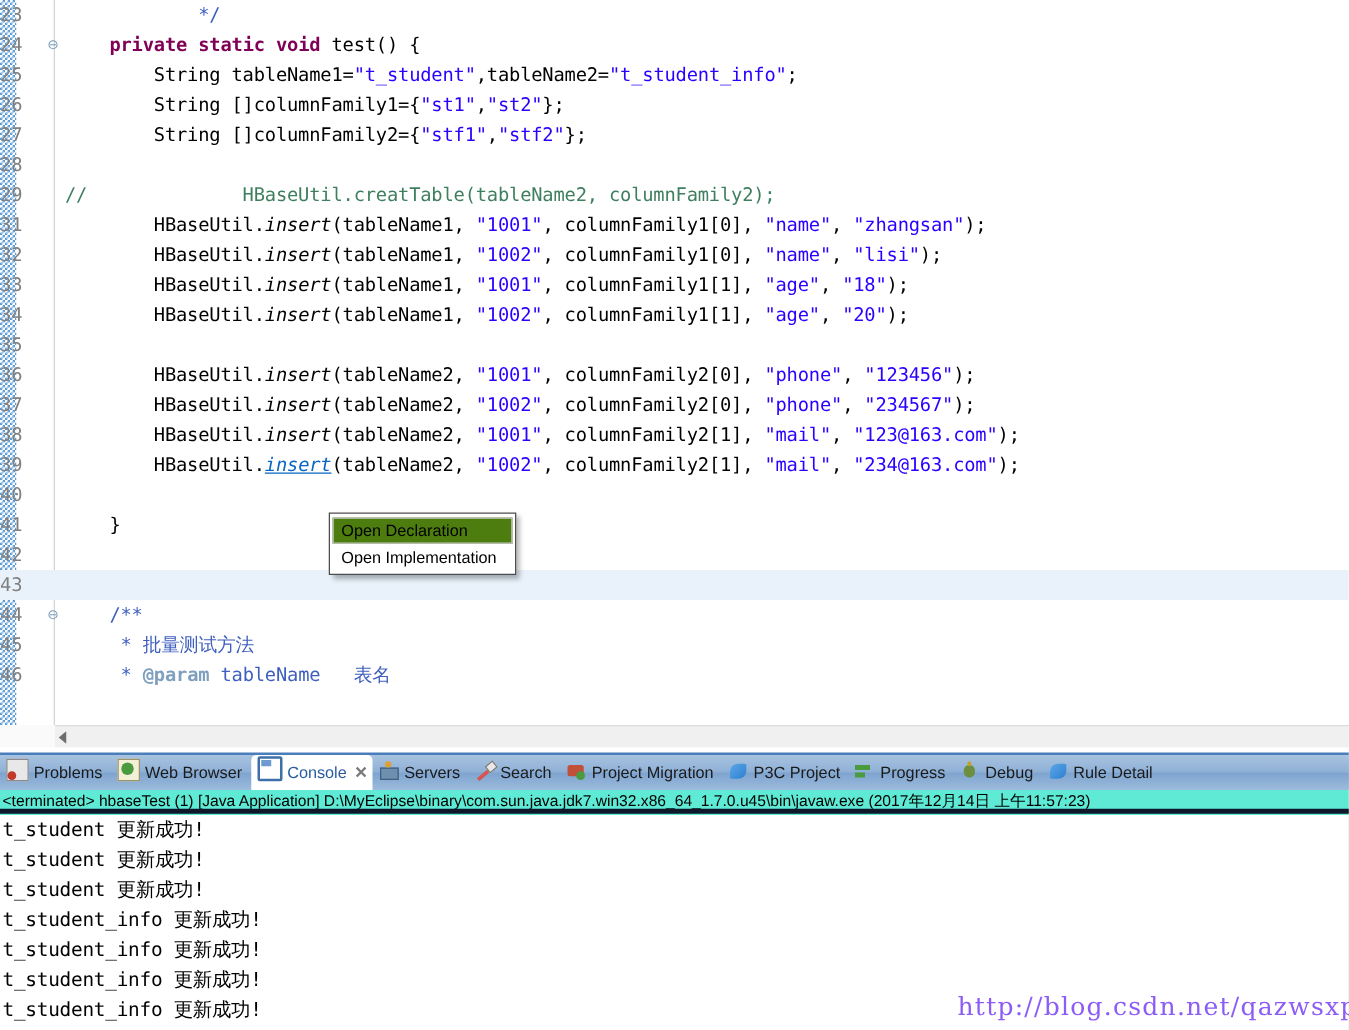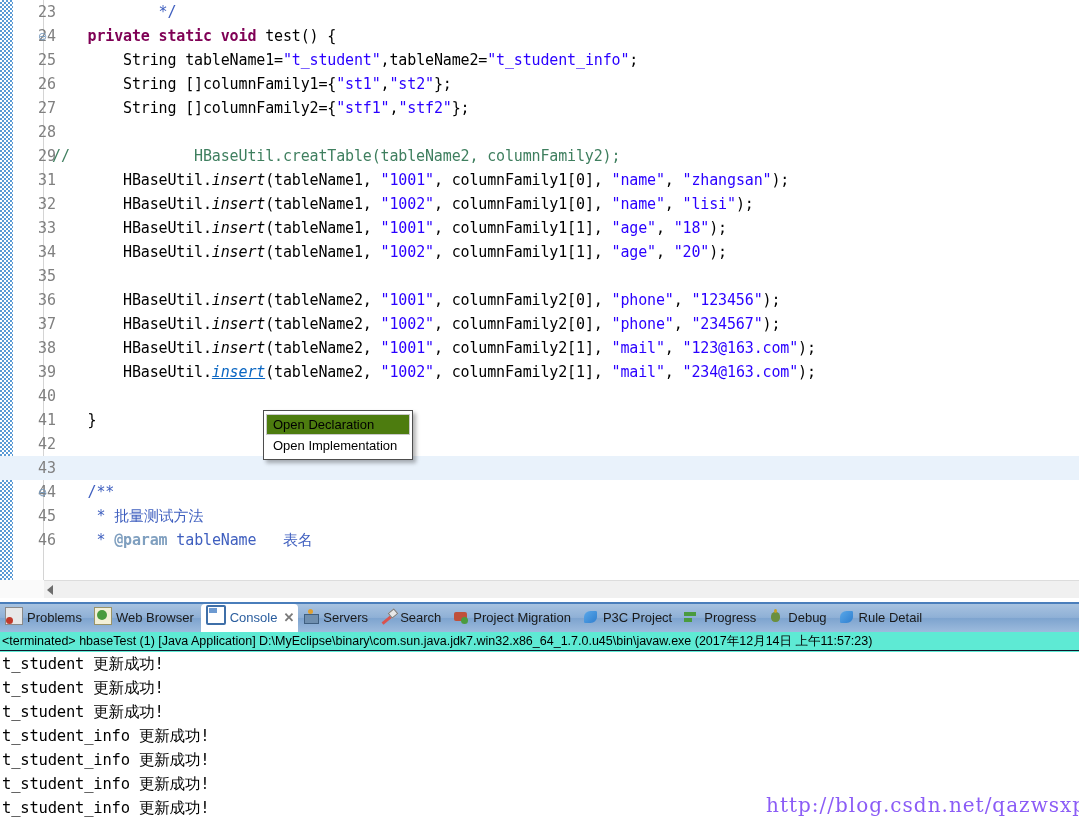--- a/index.html
+++ b/index.html
@@ -58,26 +58,25 @@
     line-height: 24px;
     white-space: pre;
   }
   .row.current {
     background: #e9f2fb;
   }
   .lnum {
     position: absolute;
     left: 0;
     width: 36px;
-    text-align: right;
+    text-align: left;
     color: #808080;
     font-family: "DejaVu Sans Mono", monospace;
     font-size: 15px;
     line-height: 24px;
-    margin-left: 20px;
   }
   .fold {
     position: absolute;
     left: 37px;
     top: 0;
     width: 11px;
     height: 24px;
     line-height: 24px;
     color: #7a9bbd;
     font-size: 11px;
@@ -363,21 +362,21 @@
   #launch-line {
     position: absolute;
     left: 0; top: 28px;
     width: 1079px; height: 19px;
     line-height: 19px;
     font-family: "Liberation Sans", sans-serif;
     font-size: 12.5px;
     color: #000000;
     white-space: nowrap;
     padding-left: 2px;
-    border-bottom: 1px solid #0f172a;
+    border-bottom: 4px solid #0f172a;
     box-sizing: border-box;
     overflow: hidden;
   }
 
   #console-output {
     position: absolute;
     left: 0; top: 48px;
     width: 1079px;
     height: 172px;
     background: #ffffff;

